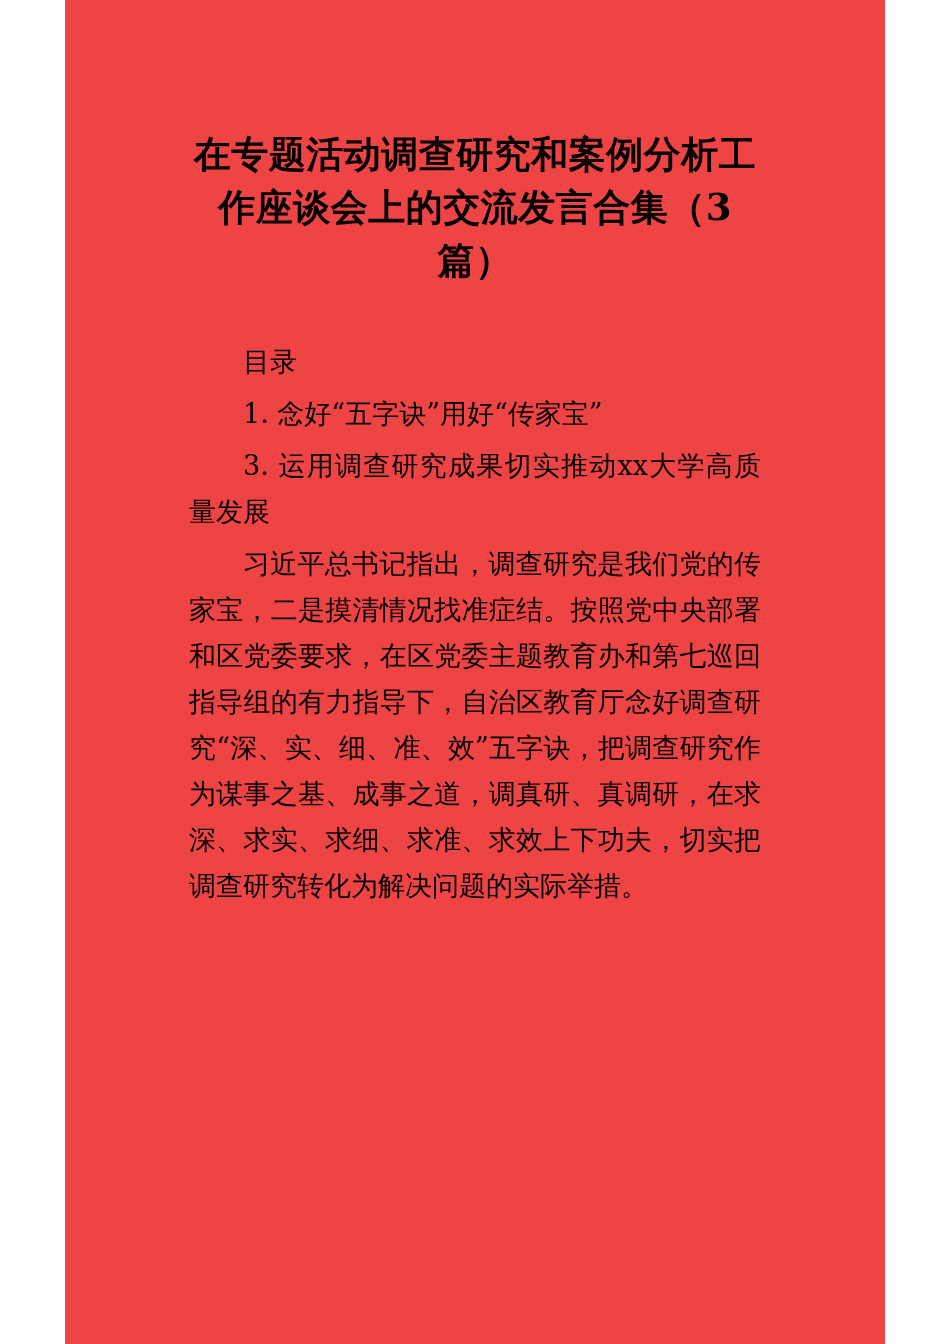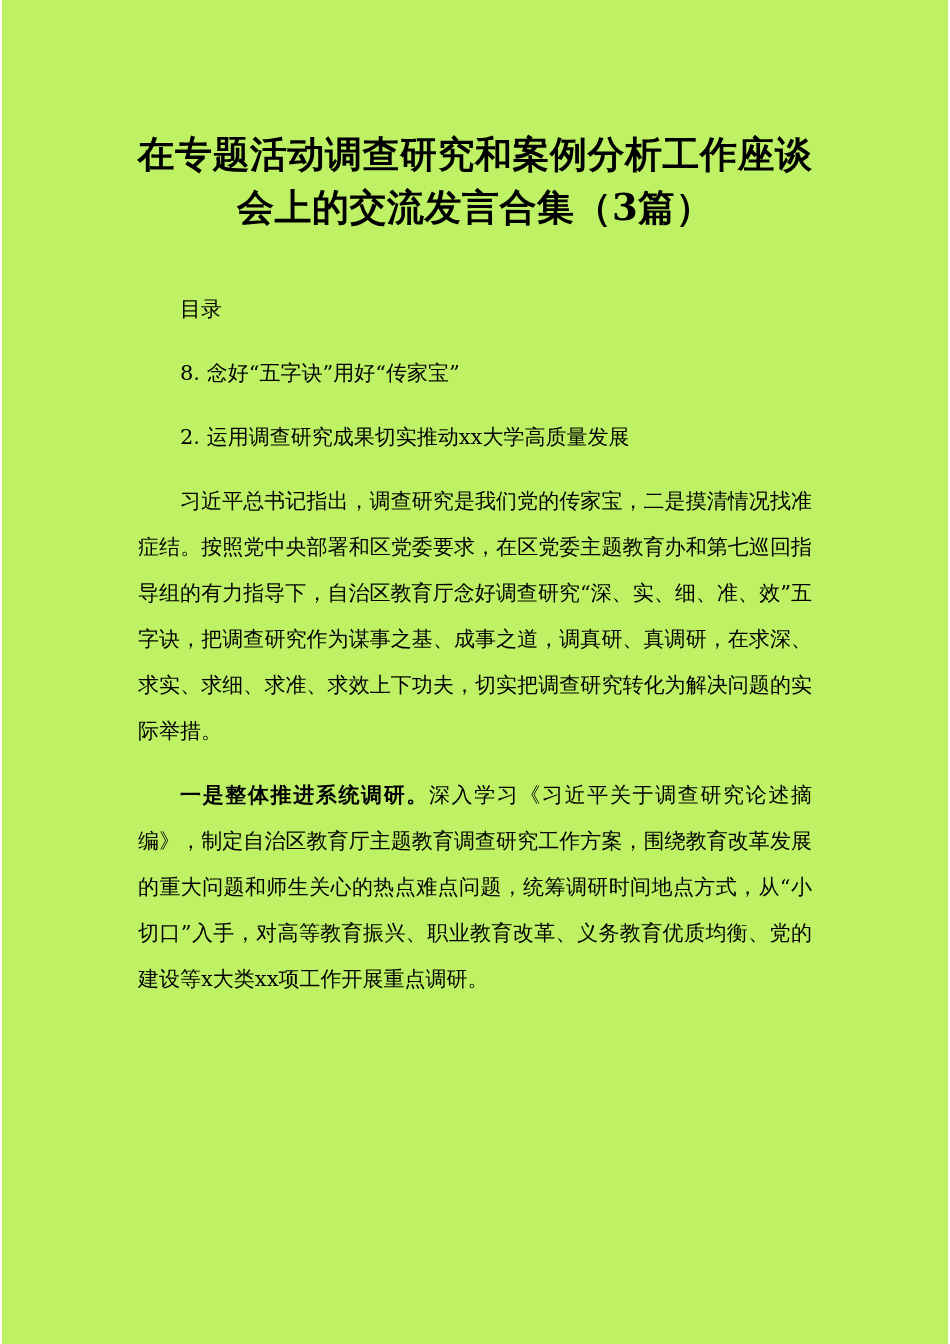--- a/index.html
+++ b/index.html
@@ -2,66 +2,63 @@
 <html><head>
 <meta charset="utf-8">
 <style>
   html, body {
     margin: 0;
     padding: 0;
     background: #ffffff;
   }
   .page {
     position: relative;
-    width: 946px;
+    width: 820px;
     height: 1344px;
     margin: 0 auto;
-    background: #bef264;
+    background: #ef4444;
     box-sizing: border-box;
     padding: 128px 118px 0 118px;
     overflow: hidden;
     color: #000000;
     font-family: "DejaVu Serif", "Liberation Serif", serif;
   }
   .doc-title {
     font-size: 37px;
     font-weight: bold;
     line-height: 53px;
     text-align: center;
     margin: 0 0 52px 0;
     letter-spacing: 0.5px;
   }
   .line, .para {
-    font-size: 21px;
+    font-size: 27px;
     line-height: 46px;
-    margin: 18px;
+    margin: 6px;
     text-indent: 2em;
     text-align: justify;
   }
   .para .lead {
     font-weight: bold;
   }
 </style>
 </head>
 <body>
 
 <div class="page">
 
   <h1 class="doc-title">在专题活动调查研究和案例分析工作座谈会上的交流发言合集（3篇）</h1>
 
   <p class="line">目录</p>
 
-  <p class="line">8. 念好“五字诀”用好“传家宝”</p>
+  <p class="line">1. 念好“五字诀”用好“传家宝”</p>
 
 
-  <p class="line">2. 运用调查研究成果切实推动xx大学高质量发展</p>
+  <p class="line">3. 运用调查研究成果切实推动xx大学高质量发展</p>
 
 
   <p class="para">
     <span class="lead"></span><span>习近平总书记指出，调查研究是我们党的传家宝，二是摸清情况找准症结。按照党中央部署和区党委要求，在区党委主题教育办和第七巡回指导组的有力指导下，自治区教育厅念好调查研究“深、实、细、准、效”五字诀，把调查研究作为谋事之基、成事之道，调真研、真调研，在求深、求实、求细、求准、求效上下功夫，切实把调查研究转化为解决问题的实际举措。</span>
   </p>
 
-  <p class="para">
-    <span class="lead">一是整体推进系统调研。</span><span>深入学习《习近平关于调查研究论述摘编》，制定自治区教育厅主题教育调查研究工作方案，围绕教育改革发展的重大问题和师生关心的热点难点问题，统筹调研时间地点方式，从“小切口”入手，对高等教育振兴、职业教育改革、义务教育优质均衡、党的建设等x大类xx项工作开展重点调研。</span>
-  </p>
 
 
 </div>
 
 </body></html>

